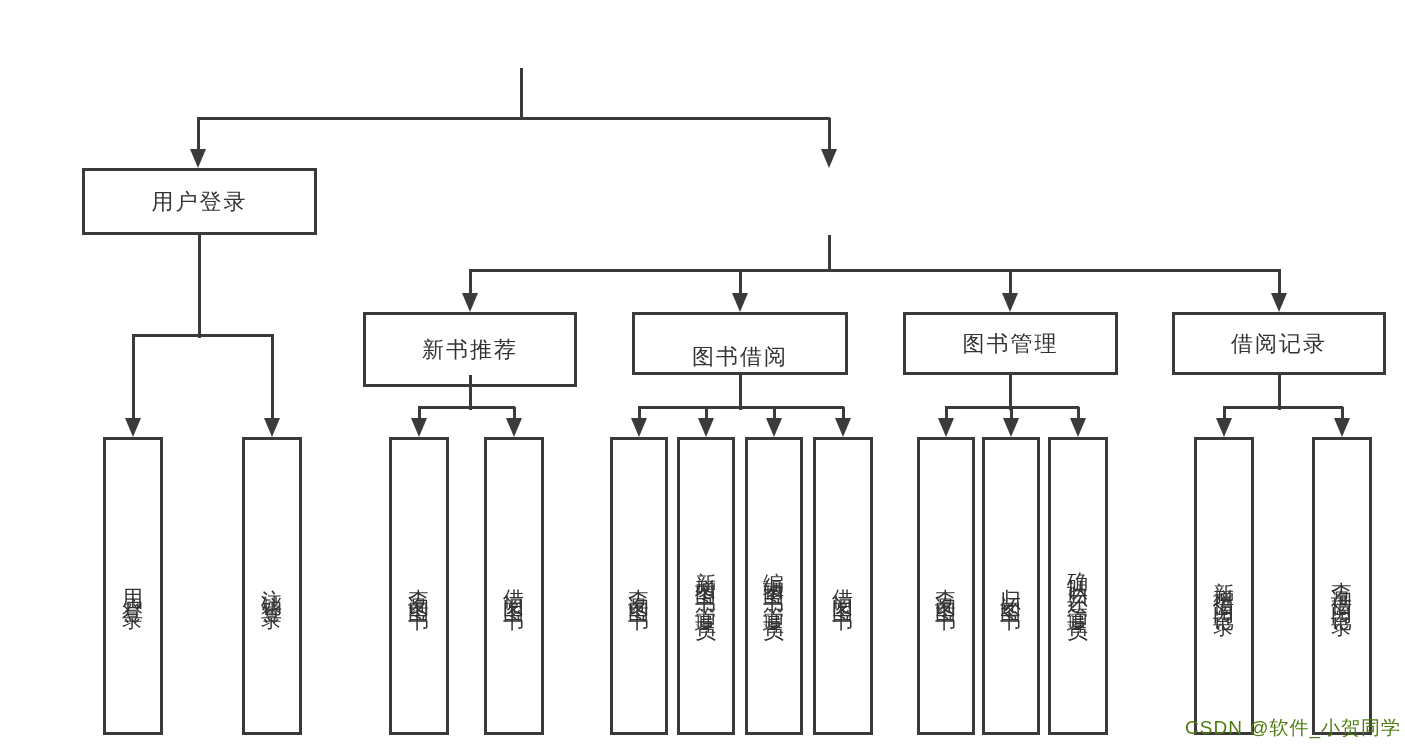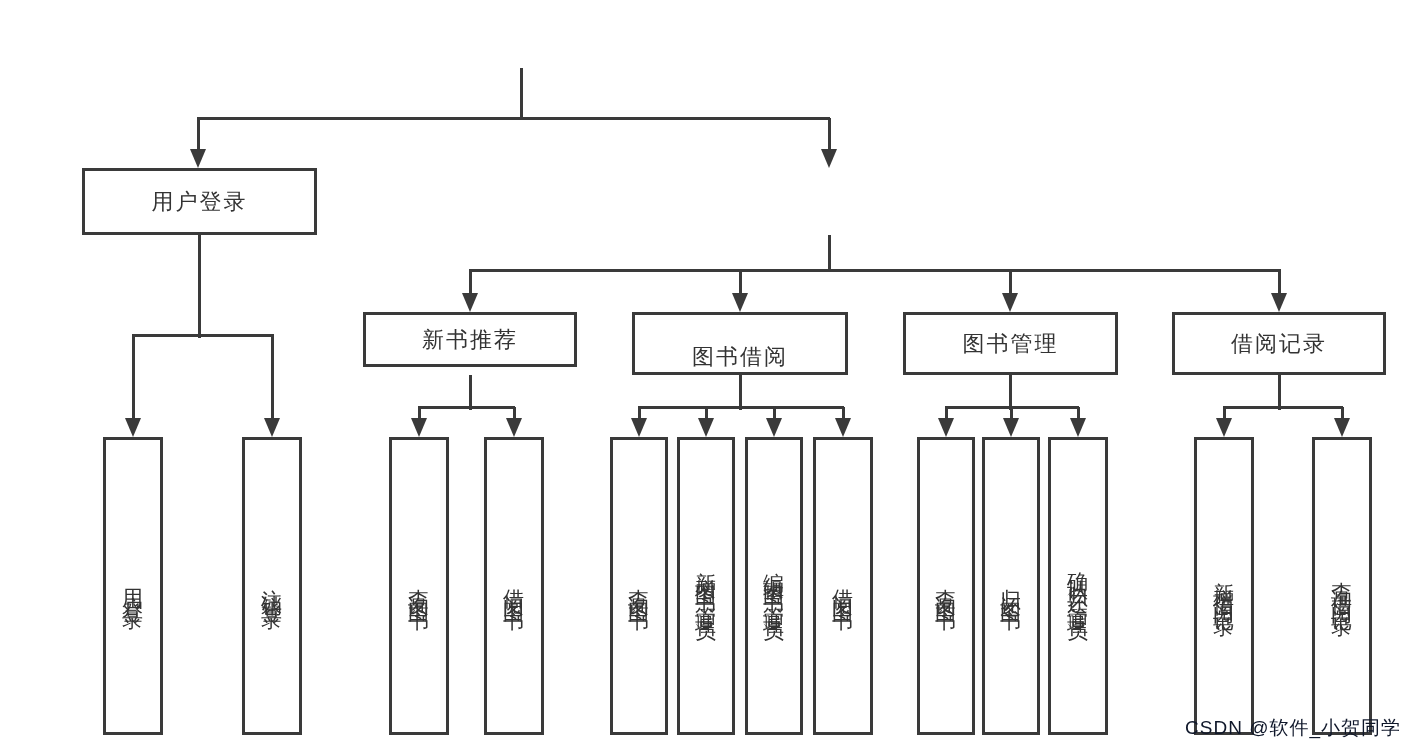--- a/index.html
+++ b/index.html
@@ -41,36 +41,36 @@
     border-left:8px solid transparent;
     border-right:8px solid transparent;
     border-top:19px solid #3a3a3a;
   }
   .watermark{
     position:absolute;
     right:4px;
     bottom:6px;
     font-size:19px;
     letter-spacing:1px;
-    color:#0f172a;
+    color:#4d7c0f;
     z-index:5;
     pointer-events:none;
   }
 </style>
 </head>
 <body>
 
 <div id="canvas">
 
 
   <div class="node" style="left:82px;top:168px;width:235px;height:67px;">
     <span>用户登录</span>
   </div>
 
-  <div class="node" style="left:363px;top:312px;width:214px;height:55px;">
+  <div class="node" style="left:363px;top:312px;width:214px;height:75px;">
     <span>新书推荐</span>
   </div>
   <div class="node" style="left:632px;top:312px;width:216px;height:63px;align-items:flex-end;">
     <span>图书借阅</span>
   </div>
   <div class="node" style="left:903px;top:312px;width:215px;height:63px;">
     <span>图书管理</span>
   </div>
   <div class="node" style="left:1172px;top:312px;width:214px;height:63px;">
     <span>借阅记录</span>

